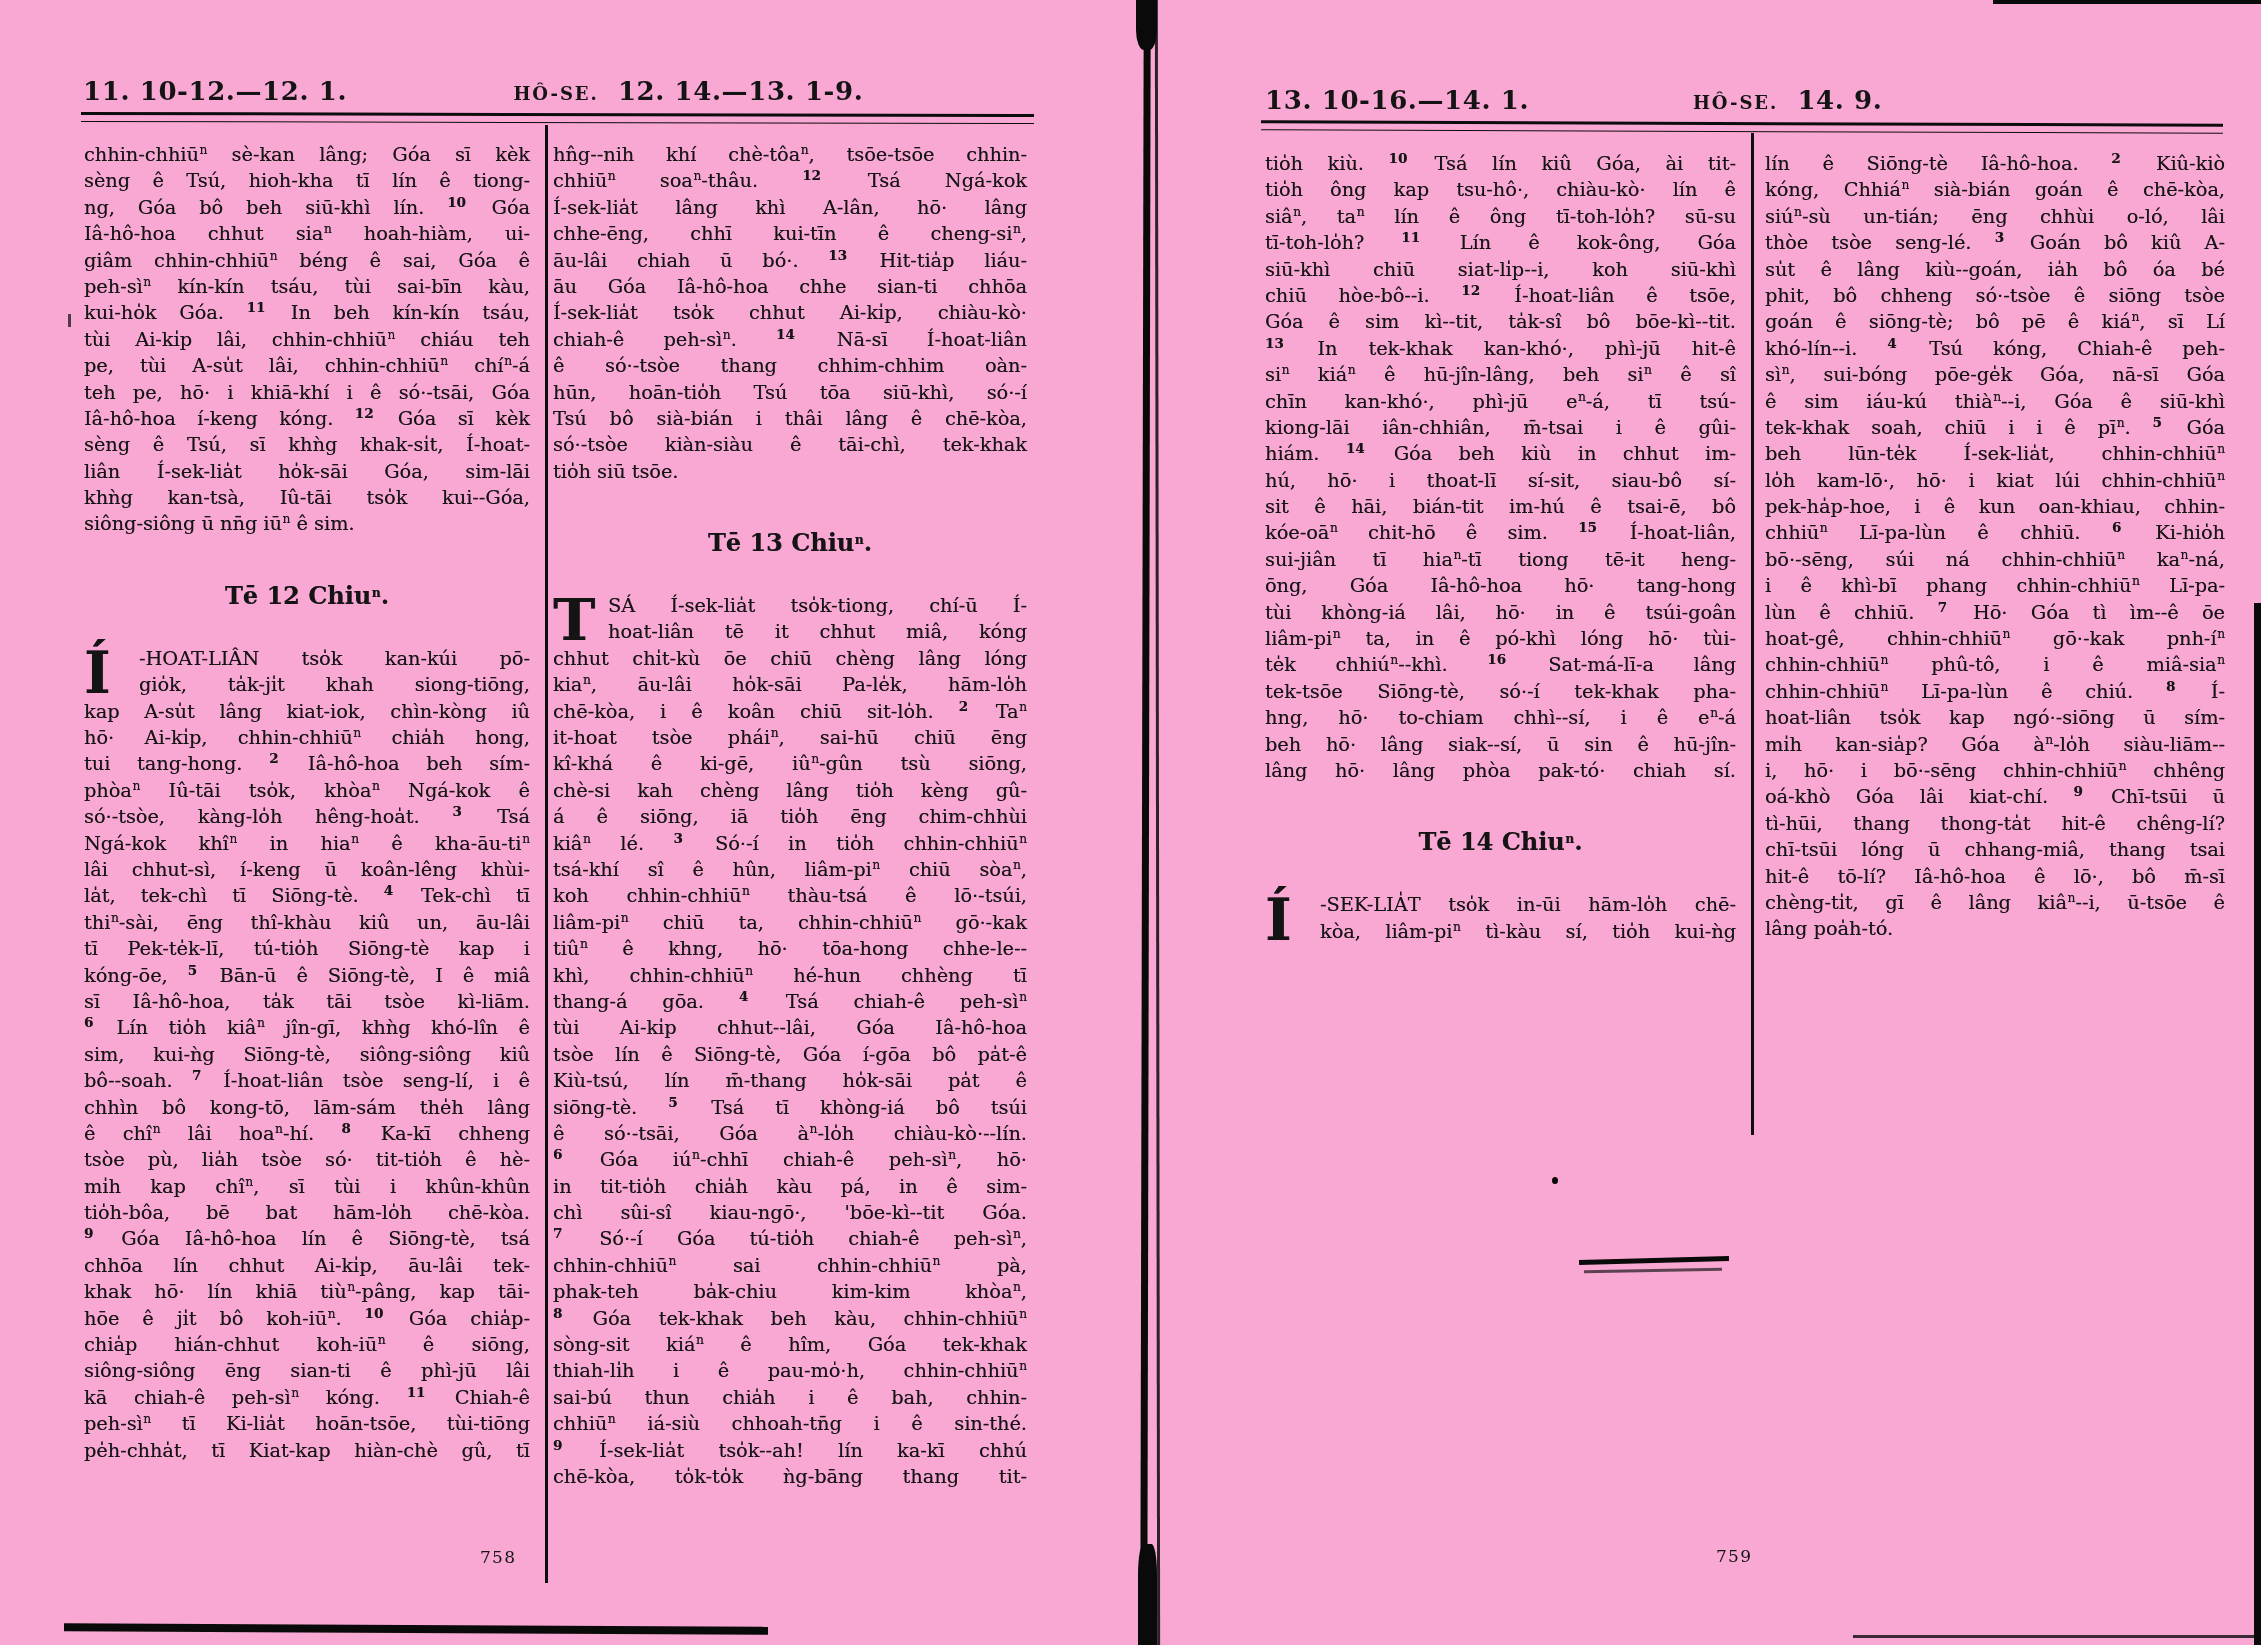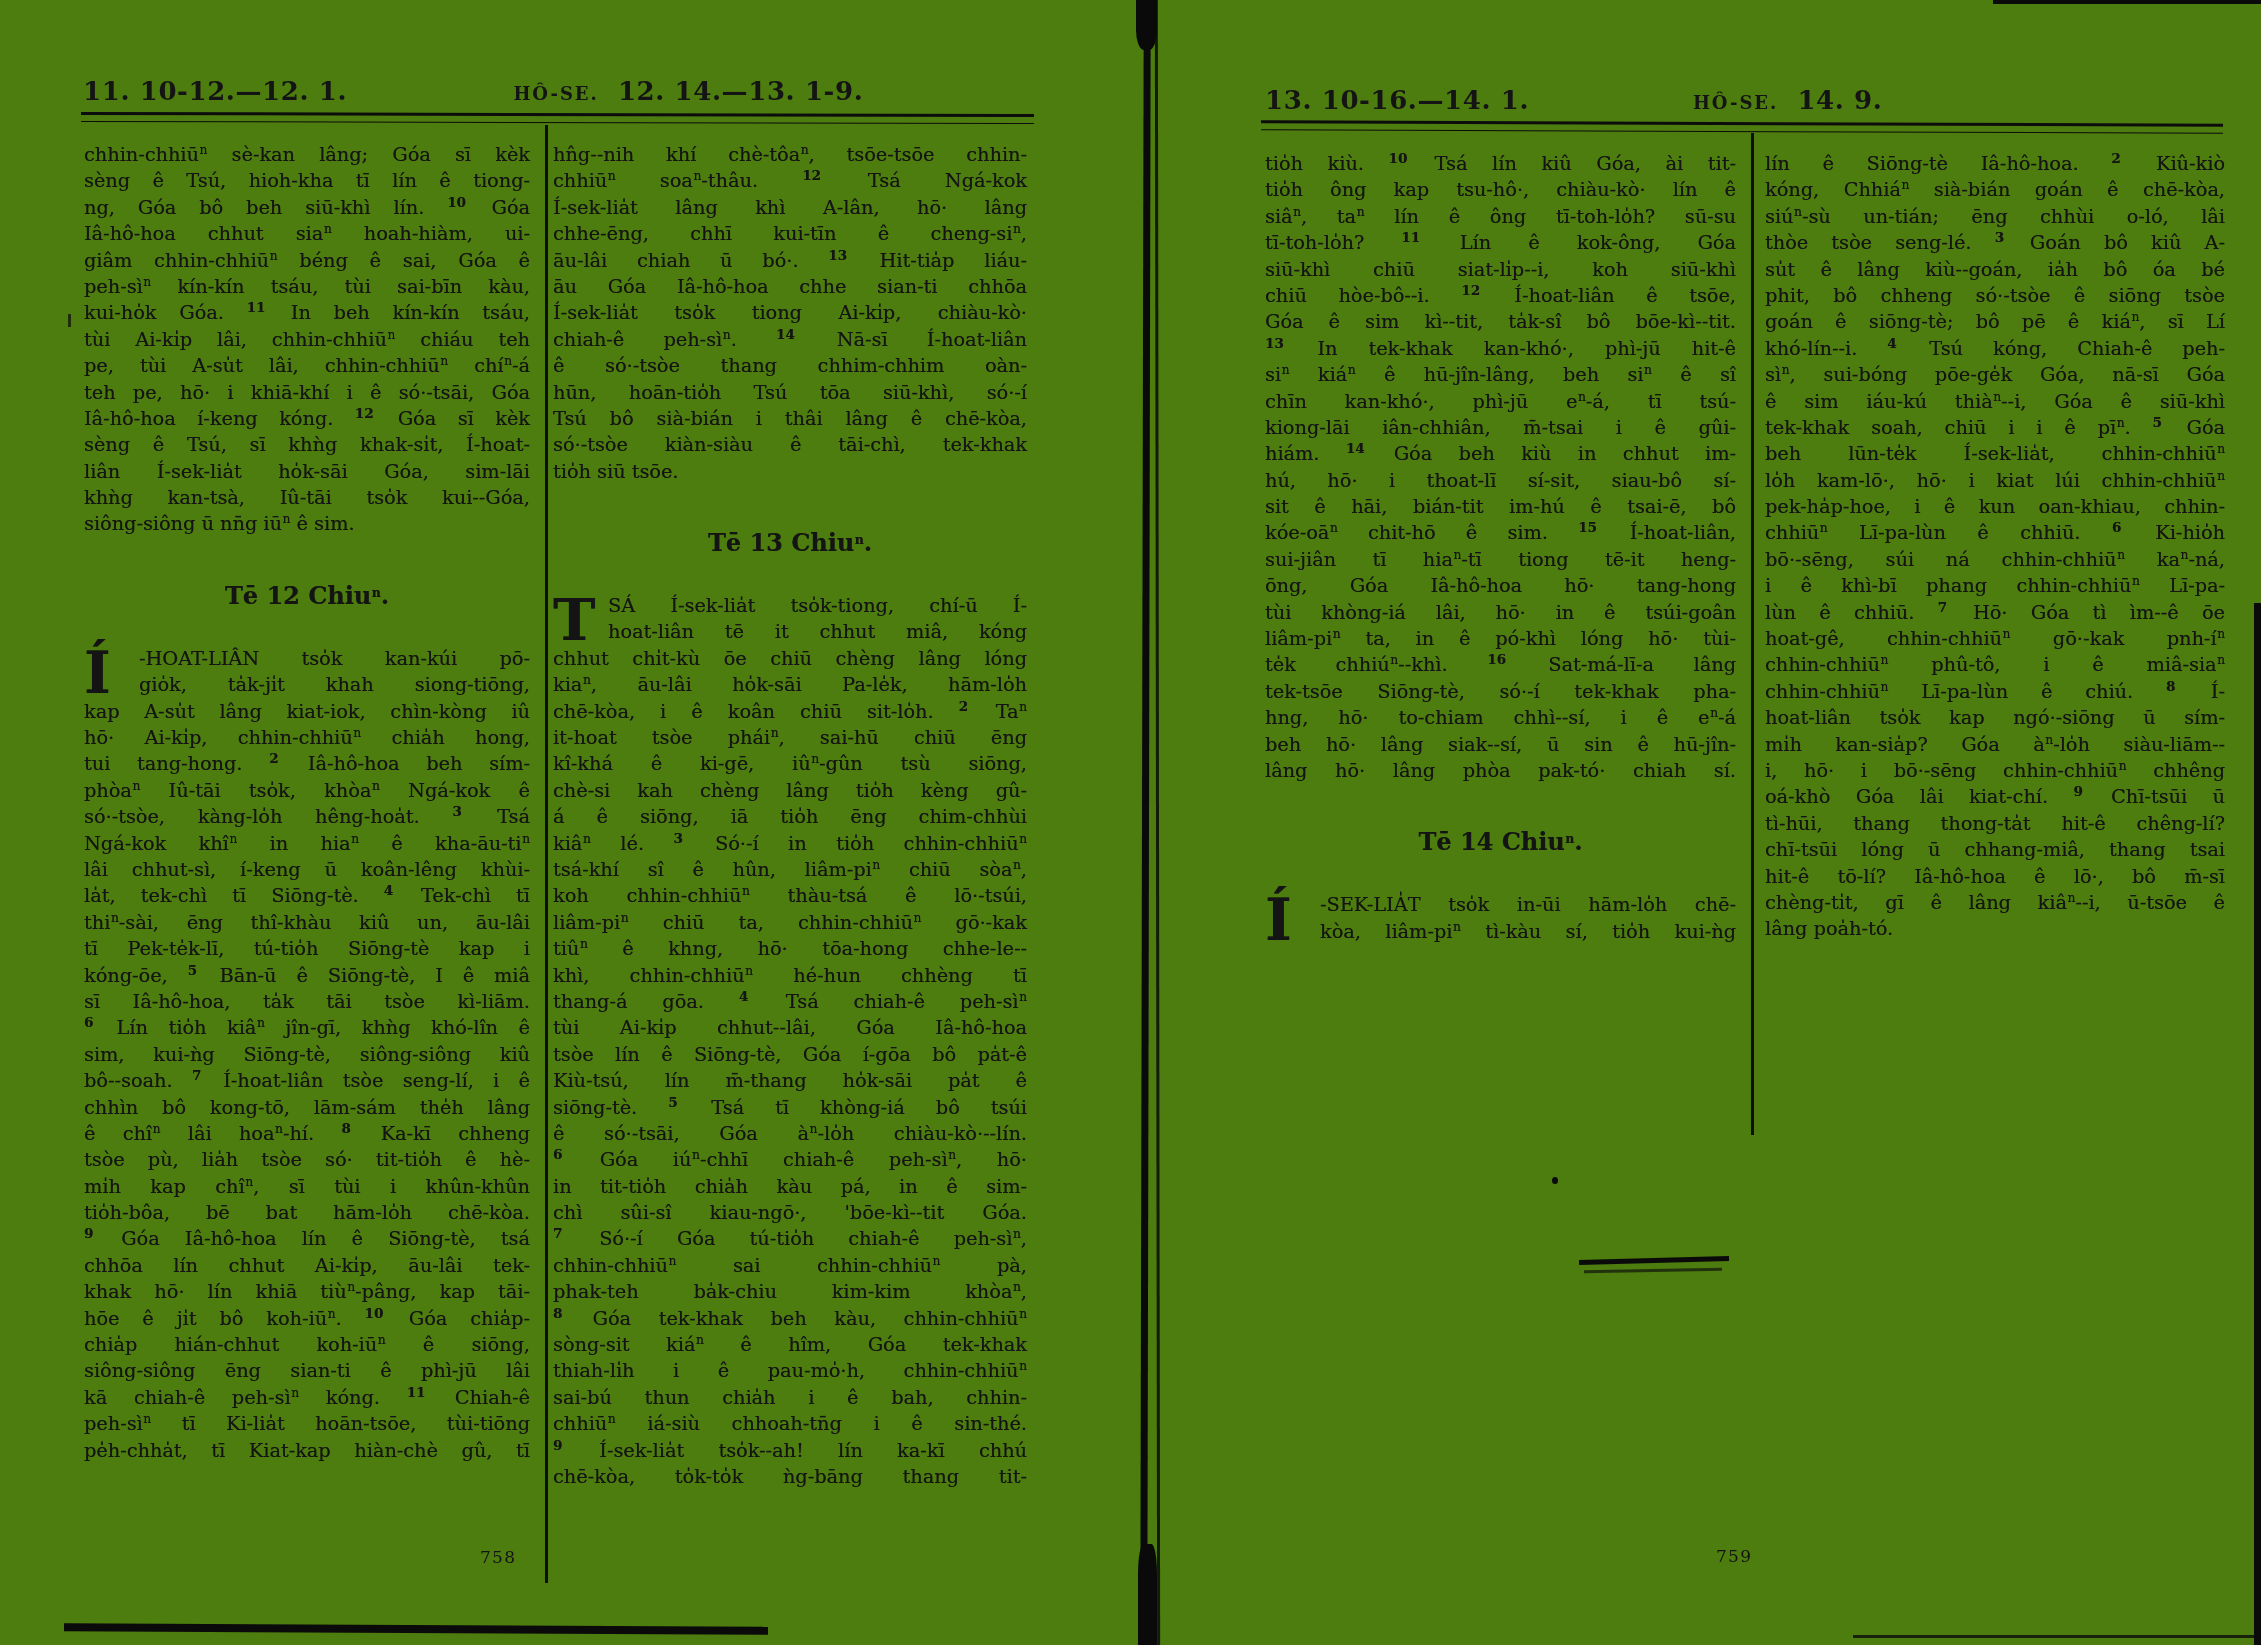--- a/index.html
+++ b/index.html
@@ -1,19 +1,19 @@
 <!DOCTYPE html>
 <html style="font-size:10.3px"><head>
 <meta charset="utf-8">
 <style>
   html,body{margin:0;padding:0;background:#e9e9e6;}
   .scan{
     position:relative;
     width:2261px;height:1645px;
-    background:#4d7c0f;
+    background:#f9a8d4;
     font-family:"DejaVu Serif","Liberation Serif",serif;
     color:#141414;
     overflow:hidden;
   }
   
   .page-header{
     position:absolute;
     display:grid;
     grid-template-columns:1fr auto 1fr;
     align-items:baseline;
@@ -140,21 +140,21 @@
         </div>
       </div>
     <div class="col" style="left:553px;top:142px;width:474px;">
         <div class="para">
           <div class="line">hn̂g--nih khí chè-tôa<sup class="sn">n</sup>, tsōe-tsōe chhin-</div>
           <div class="line">chhiū<sup class="sn">n</sup> soa<sup class="sn">n</sup>-thâu. <sup class="vn">12</sup> Tsá Ngá-kok</div>
           <div class="line">Í-sek-lia̍t lâng khì A-lân, hō· lâng</div>
           <div class="line">chhe-ēng, chhī kui-tīn ê cheng-si<sup class="sn">n</sup>,</div>
           <div class="line">āu-lâi chiah ū bó·. <sup class="vn">13</sup> Hit-tia̍p liáu-</div>
           <div class="line">āu Góa Iâ-hô-hoa chhe sian-ti chhōa</div>
-          <div class="line">Í-sek-lia̍t tso̍k tiong Ai-ki̍p, chiàu-kò·</div>
+          <div class="line">Í-sek-lia̍t tso̍k chhut Ai-ki̍p, chiàu-kò·</div>
           <div class="line">chiah-ê peh-sì<sup class="sn">n</sup>. <sup class="vn">14</sup> Nā-sī Í-hoat-liân</div>
           <div class="line">ê só·-tsòe thang chhim-chhim oàn-</div>
           <div class="line">hūn, hoān-tio̍h Tsú tōa siū-khì, só·-í</div>
           <div class="line">Tsú bô sià-bián i thâi lâng ê chē-kòa,</div>
           <div class="line">só·-tsòe kiàn-siàu ê tāi-chì, tek-khak</div>
           <div class="line nj">tio̍h siū tsōe.</div>
         </div>
         <div class="chap">Tē 13 Chiu<sup class="sn">n</sup>.</div>
         <div class="para">
           <span class="dropcap">T</span>

